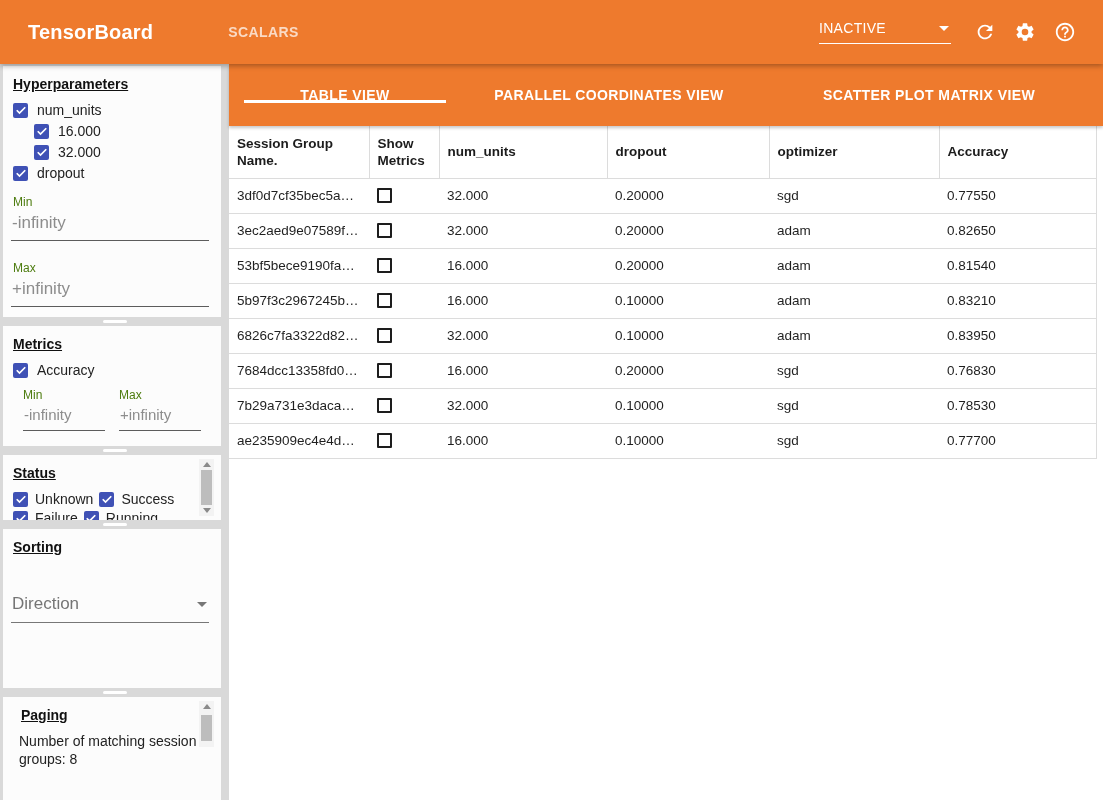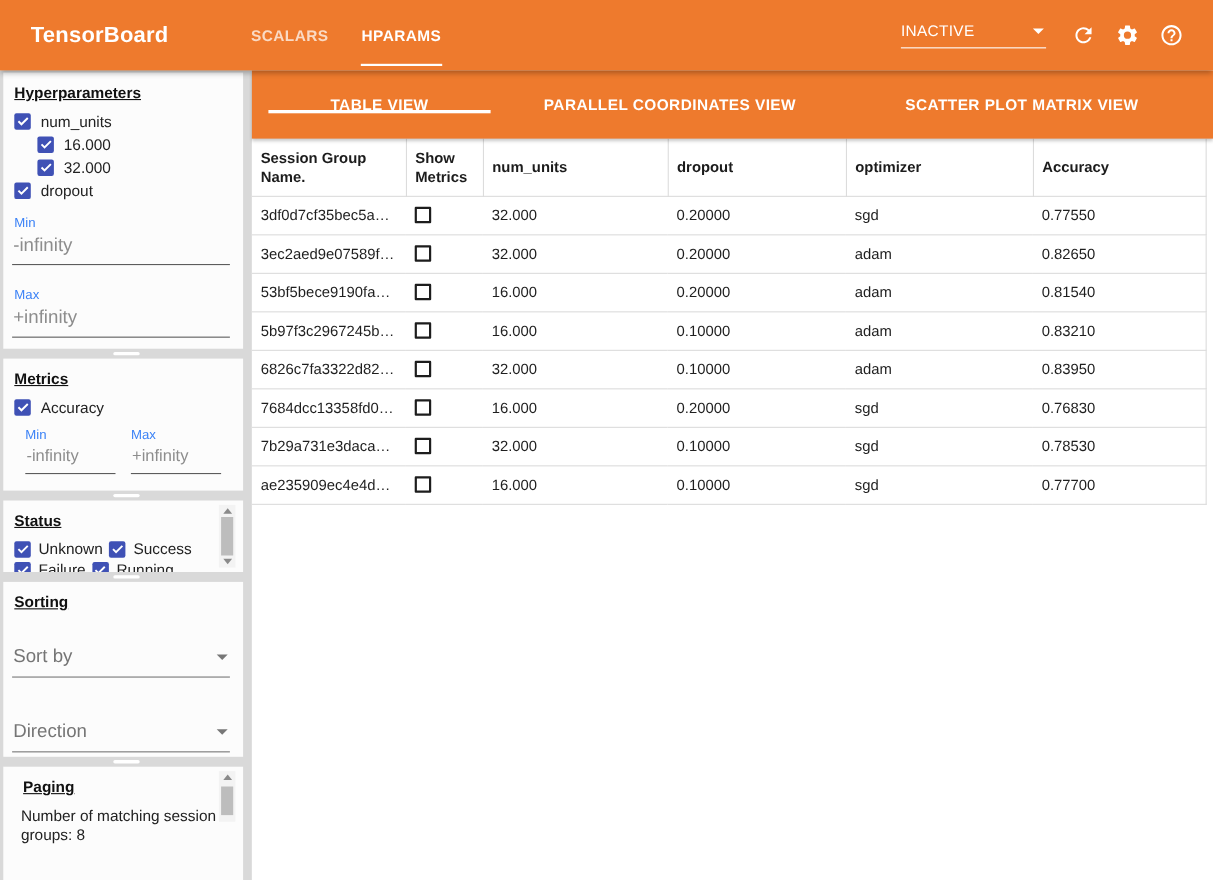--- a/index.html
+++ b/index.html
@@ -36,21 +36,21 @@
   .gap { height:9px; display:flex; align-items:center; justify-content:center; flex:none; }
   .gap-handle { width:24px; height:3px; background:#fff; border-radius:2px; }
   .sec-heading { font-size:14px; font-weight:bold; text-decoration:underline; color:#111;
     margin:2px 0 9px 2px; }
   .cb-row { display:flex; align-items:center; margin-bottom:3px; }
   .cb { width:15px; height:15px; background:var(--indigo); border-radius:2px; flex:none;
     display:flex; align-items:center; justify-content:center; margin:0 9px 0 2px; cursor:pointer; }
   .cb svg { width:12px; height:12px; }
   .cb-label { font-size:14px; color:#222; line-height:18px; }
   .indent { margin-left:21px; }
-  .field-label { font-size:12px; color:#3b82f6; margin:13px 0 2px 2px; }
+  .field-label { font-size:12px; color:#4d7c0f; margin:13px 0 2px 2px; }
   .ul-input { font-size:17px; color:#8d8d8d; border-bottom:1px solid #5c5c5c;
     padding:2px 0 7px 1px; width:198px; cursor:text; }
   .minmax-2col { display:flex; margin-left:12px; }
   .minmax-2col .col { width:82px; margin-right:14px; }
   .minmax-2col .field-label { margin:6px 0 2px 0; }
   .minmax-2col .ul-input { width:82px; font-size:15px; }
   .status-items { display:flex; flex-wrap:wrap; width:190px; }
   .status-item { display:inline-flex; align-items:center; margin:0 4px 1px 0; }
   .status-item .cb { margin-right:7px; }
   .dd { width:198px; display:flex; align-items:center; justify-content:space-between;
@@ -96,23 +96,20 @@
     cursor:pointer; }
 </style>
 </head>
 <body>
 
 <div class="toolbar">
   <div class="tb-title">TensorBoard</div>
   <div class="toolbar-tabs">
     <div class="toolbar-tab">
       <span>SCALARS</span>
-    </div>
-    <div class="toolbar-tab active">
-      <span>HPARAMS</span>
     </div>
   </div>
   <div class="toolbar-right">
     <div class="run-select">
       <span>INACTIVE</span>
       <span class="caret-down"></span>
     </div>
     <div class="icon-btn">
       <svg viewBox="0 0 24 24">
           <path d="M17.65 6.35A7.95 7.95 0 0 0 12 4c-4.42 0-7.99 3.58-7.99 8s3.57 8 7.99 8c3.73 0 6.84-2.55 7.73-6h-2.08a5.99 5.99 0 0 1-5.65 4c-3.31 0-6-2.69-6-6s2.69-6 6-6c1.66 0 3.14.69 4.22 1.78L13 11h7V4l-2.35 2.35z"></path>
@@ -267,24 +264,20 @@
         <span class="scroll-arrow-down"></span>
       </div>
     </div>
 
     <div class="gap">
         <span class="gap-handle"></span>
       </div>
 
     <div class="section sorting-sec" style="height:159px;">
       <div class="sec-heading">Sorting</div>
-      <div class="dd dd1">
-        <span class="dd-label">Sort by</span>
-        <span class="caret-gray"></span>
-      </div>
       <div class="dd dd2">
         <span class="dd-label">Direction</span>
         <span class="caret-gray"></span>
       </div>
     </div>
 
     <div class="gap">
         <span class="gap-handle"></span>
       </div>
 

